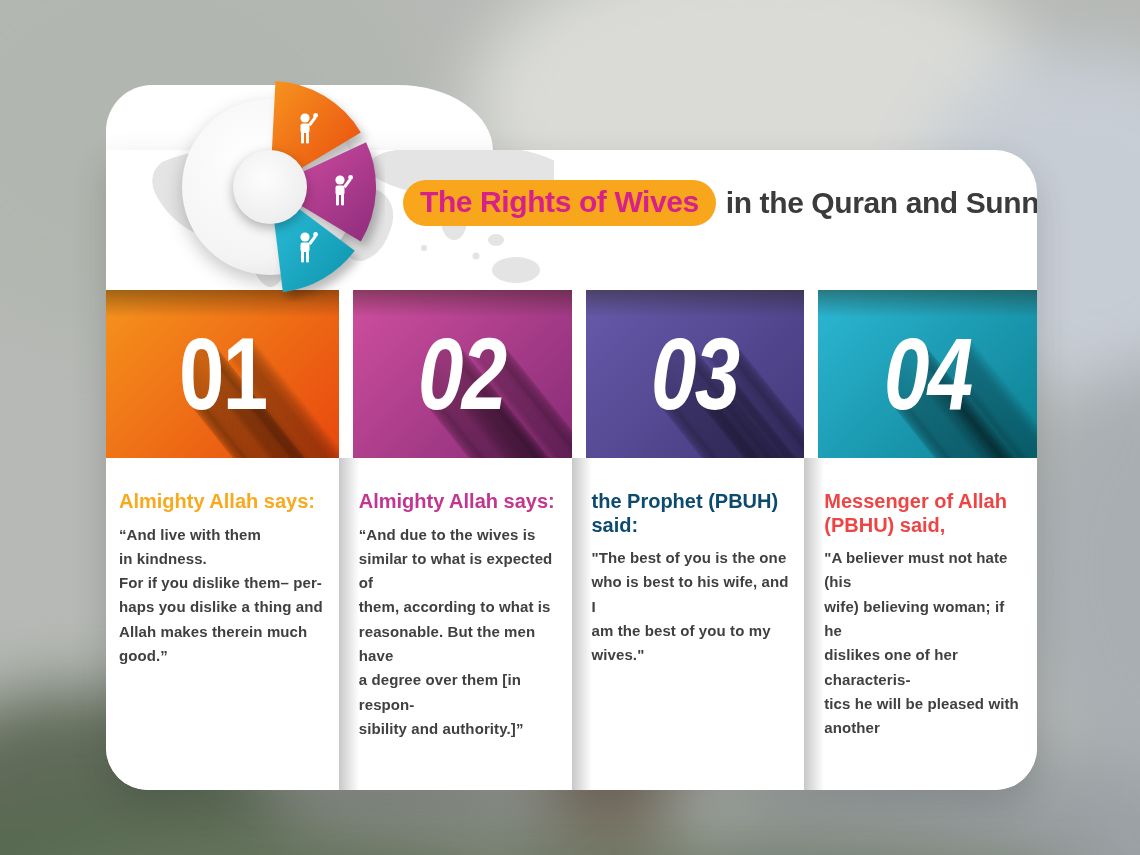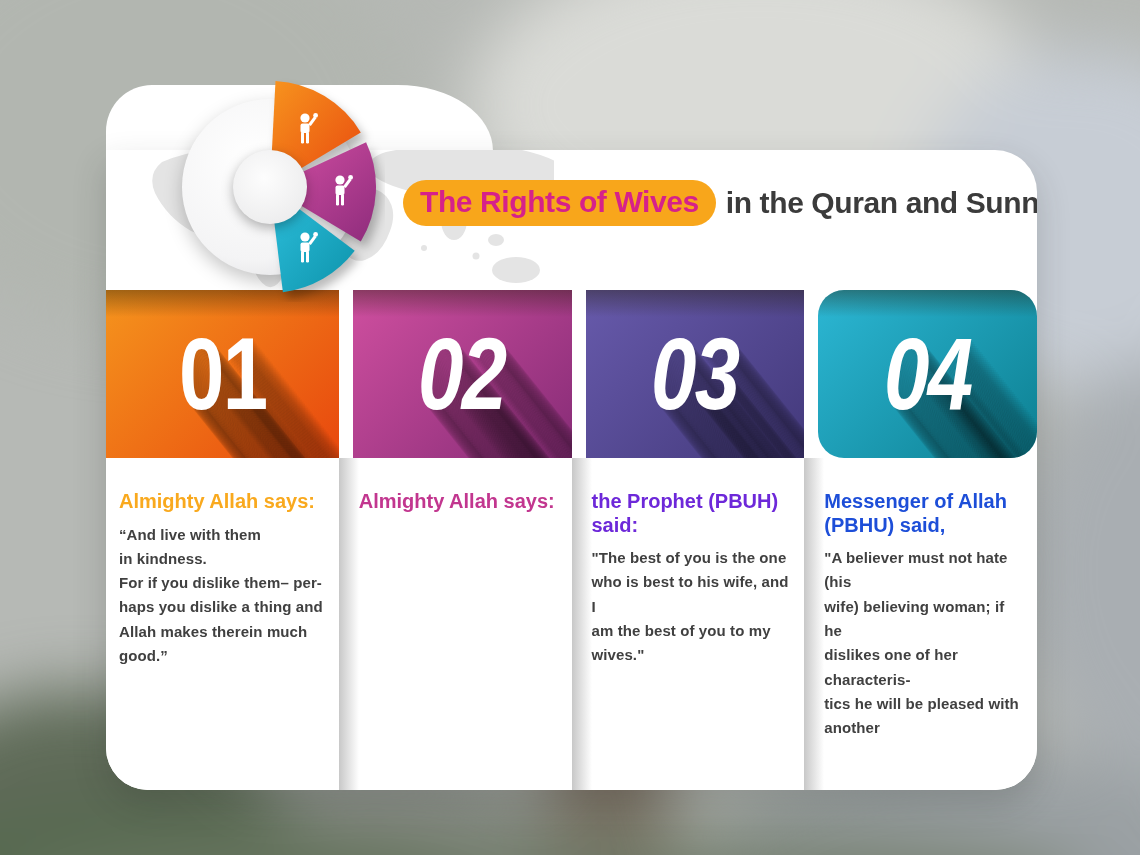--- a/index.html
+++ b/index.html
@@ -122,41 +122,47 @@
 Allah makes therein much
 good.”</div>
           </div>
         </div>
         <div class="card">
           <div class="card-head" style="background: linear-gradient(135deg, rgb(207, 79, 159), rgb(135, 44, 119));">
             <div class="num" style="text-shadow: rgba(0, 0, 0, 0.04) 1px 1px 0px, rgba(0, 0, 0, 0.04) 3px 3px 0px, rgba(0, 0, 0, 0.04) 5px 5px 0px, rgba(0, 0, 0, 0.04) 7px 7px 0px, rgba(0, 0, 0, 0.04) 9px 9px 0px, rgba(0, 0, 0, 0.04) 11px 11px 0px, rgba(0, 0, 0, 0.04) 13px 13px 0px, rgba(0, 0, 0, 0.04) 15px 15px 0px, rgba(0, 0, 0, 0.04) 17px 17px 0px, rgba(0, 0, 0, 0.04) 19px 19px 0px, rgba(0, 0, 0, 0.04) 21px 21px 0px, rgba(0, 0, 0, 0.04) 23px 23px 0px, rgba(0, 0, 0, 0.04) 25px 25px 0px, rgba(0, 0, 0, 0.04) 27px 27px 0px, rgba(0, 0, 0, 0.04) 29px 29px 0px, rgba(0, 0, 0, 0.04) 31px 31px 0px, rgba(0, 0, 0, 0.04) 33px 33px 0px, rgba(0, 0, 0, 0.04) 35px 35px 0px, rgba(0, 0, 0, 0.04) 37px 37px 0px, rgba(0, 0, 0, 0.04) 39px 39px 0px, rgba(0, 0, 0, 0.04) 41px 41px 0px, rgba(0, 0, 0, 0.04) 43px 43px 0px, rgba(0, 0, 0, 0.04) 45px 45px 0px, rgba(0, 0, 0, 0.04) 47px 47px 0px, rgba(0, 0, 0, 0.04) 49px 49px 0px, rgba(0, 0, 0, 0.04) 51px 51px 0px, rgba(0, 0, 0, 0.04) 53px 53px 0px, rgba(0, 0, 0, 0.04) 55px 55px 0px, rgba(0, 0, 0, 0.04) 57px 57px 0px, rgba(0, 0, 0, 0.04) 59px 59px 0px, rgba(0, 0, 0, 0.04) 61px 61px 0px, rgba(0, 0, 0, 0.04) 63px 63px 0px, rgba(0, 0, 0, 0.04) 65px 65px 0px, rgba(0, 0, 0, 0.04) 67px 67px 0px, rgba(0, 0, 0, 0.04) 69px 69px 0px, rgba(0, 0, 0, 0.04) 71px 71px 0px, rgba(0, 0, 0, 0.04) 73px 73px 0px, rgba(0, 0, 0, 0.04) 75px 75px 0px, rgba(0, 0, 0, 0.04) 77px 77px 0px, rgba(0, 0, 0, 0.04) 79px 79px 0px, rgba(0, 0, 0, 0.04) 81px 81px 0px, rgba(0, 0, 0, 0.04) 83px 83px 0px, rgba(0, 0, 0, 0.04) 85px 85px 0px, rgba(0, 0, 0, 0.04) 87px 87px 0px, rgba(0, 0, 0, 0.04) 89px 89px 0px, rgba(0, 0, 0, 0.04) 91px 91px 0px, rgba(0, 0, 0, 0.04) 93px 93px 0px, rgba(0, 0, 0, 0.04) 95px 95px 0px, rgba(0, 0, 0, 0.04) 97px 97px 0px, rgba(0, 0, 0, 0.04) 99px 99px 0px, rgba(0, 0, 0, 0.04) 101px 101px 0px, rgba(0, 0, 0, 0.04) 103px 103px 0px, rgba(0, 0, 0, 0.04) 105px 105px 0px, rgba(0, 0, 0, 0.04) 107px 107px 0px, rgba(0, 0, 0, 0.04) 109px 109px 0px, rgba(0, 0, 0, 0.04) 111px 111px 0px, rgba(0, 0, 0, 0.04) 113px 113px 0px, rgba(0, 0, 0, 0.04) 115px 115px 0px, rgba(0, 0, 0, 0.04) 117px 117px 0px, rgba(0, 0, 0, 0.04) 119px 119px 0px, rgba(0, 0, 0, 0.04) 121px 121px 0px, rgba(0, 0, 0, 0.04) 123px 123px 0px, rgba(0, 0, 0, 0.04) 125px 125px 0px, rgba(0, 0, 0, 0.04) 127px 127px 0px, rgba(0, 0, 0, 0.04) 129px 129px 0px;">02</div>
           </div>
           <div class="card-body">
             <h3 class="card-heading" style="color: rgb(194, 54, 143);">Almighty Allah says:</h3>
+            <div class="card-quote">“And due to the wives is
+similar to what is expected of
+them, according to what is
+reasonable. But the men have
+a degree over them [in respon-
+sibility and authority.]”</div>
           </div>
         </div>
         <div class="card">
           <div class="card-head" style="background: linear-gradient(135deg, rgb(103, 90, 171), rgb(67, 57, 123));">
             <div class="num" style="text-shadow: rgba(0, 0, 0, 0.04) 1px 1px 0px, rgba(0, 0, 0, 0.04) 3px 3px 0px, rgba(0, 0, 0, 0.04) 5px 5px 0px, rgba(0, 0, 0, 0.04) 7px 7px 0px, rgba(0, 0, 0, 0.04) 9px 9px 0px, rgba(0, 0, 0, 0.04) 11px 11px 0px, rgba(0, 0, 0, 0.04) 13px 13px 0px, rgba(0, 0, 0, 0.04) 15px 15px 0px, rgba(0, 0, 0, 0.04) 17px 17px 0px, rgba(0, 0, 0, 0.04) 19px 19px 0px, rgba(0, 0, 0, 0.04) 21px 21px 0px, rgba(0, 0, 0, 0.04) 23px 23px 0px, rgba(0, 0, 0, 0.04) 25px 25px 0px, rgba(0, 0, 0, 0.04) 27px 27px 0px, rgba(0, 0, 0, 0.04) 29px 29px 0px, rgba(0, 0, 0, 0.04) 31px 31px 0px, rgba(0, 0, 0, 0.04) 33px 33px 0px, rgba(0, 0, 0, 0.04) 35px 35px 0px, rgba(0, 0, 0, 0.04) 37px 37px 0px, rgba(0, 0, 0, 0.04) 39px 39px 0px, rgba(0, 0, 0, 0.04) 41px 41px 0px, rgba(0, 0, 0, 0.04) 43px 43px 0px, rgba(0, 0, 0, 0.04) 45px 45px 0px, rgba(0, 0, 0, 0.04) 47px 47px 0px, rgba(0, 0, 0, 0.04) 49px 49px 0px, rgba(0, 0, 0, 0.04) 51px 51px 0px, rgba(0, 0, 0, 0.04) 53px 53px 0px, rgba(0, 0, 0, 0.04) 55px 55px 0px, rgba(0, 0, 0, 0.04) 57px 57px 0px, rgba(0, 0, 0, 0.04) 59px 59px 0px, rgba(0, 0, 0, 0.04) 61px 61px 0px, rgba(0, 0, 0, 0.04) 63px 63px 0px, rgba(0, 0, 0, 0.04) 65px 65px 0px, rgba(0, 0, 0, 0.04) 67px 67px 0px, rgba(0, 0, 0, 0.04) 69px 69px 0px, rgba(0, 0, 0, 0.04) 71px 71px 0px, rgba(0, 0, 0, 0.04) 73px 73px 0px, rgba(0, 0, 0, 0.04) 75px 75px 0px, rgba(0, 0, 0, 0.04) 77px 77px 0px, rgba(0, 0, 0, 0.04) 79px 79px 0px, rgba(0, 0, 0, 0.04) 81px 81px 0px, rgba(0, 0, 0, 0.04) 83px 83px 0px, rgba(0, 0, 0, 0.04) 85px 85px 0px, rgba(0, 0, 0, 0.04) 87px 87px 0px, rgba(0, 0, 0, 0.04) 89px 89px 0px, rgba(0, 0, 0, 0.04) 91px 91px 0px, rgba(0, 0, 0, 0.04) 93px 93px 0px, rgba(0, 0, 0, 0.04) 95px 95px 0px, rgba(0, 0, 0, 0.04) 97px 97px 0px, rgba(0, 0, 0, 0.04) 99px 99px 0px, rgba(0, 0, 0, 0.04) 101px 101px 0px, rgba(0, 0, 0, 0.04) 103px 103px 0px, rgba(0, 0, 0, 0.04) 105px 105px 0px, rgba(0, 0, 0, 0.04) 107px 107px 0px, rgba(0, 0, 0, 0.04) 109px 109px 0px, rgba(0, 0, 0, 0.04) 111px 111px 0px, rgba(0, 0, 0, 0.04) 113px 113px 0px, rgba(0, 0, 0, 0.04) 115px 115px 0px, rgba(0, 0, 0, 0.04) 117px 117px 0px, rgba(0, 0, 0, 0.04) 119px 119px 0px, rgba(0, 0, 0, 0.04) 121px 121px 0px, rgba(0, 0, 0, 0.04) 123px 123px 0px, rgba(0, 0, 0, 0.04) 125px 125px 0px, rgba(0, 0, 0, 0.04) 127px 127px 0px, rgba(0, 0, 0, 0.04) 129px 129px 0px;">03</div>
           </div>
           <div class="card-body">
-            <h3 class="card-heading" style="color: #6d28d9;">the Prophet (PBUH)
+            <h3 class="card-heading" style="color: #0c4a6e;">the Prophet (PBUH)
 said:</h3>
             <div class="card-quote">"The best of you is the one
 who is best to his wife, and I
 am the best of you to my
 wives."</div>
           </div>
         </div>
         <div class="card">
-          <div class="card-head" style="background: linear-gradient(135deg, rgb(44, 183, 212), rgb(13, 128, 146)); border-radius: 26px;">
+          <div class="card-head" style="background: linear-gradient(135deg, rgb(44, 183, 212), rgb(13, 128, 146));">
             <div class="num" style="text-shadow: rgba(0, 0, 0, 0.04) 1px 1px 0px, rgba(0, 0, 0, 0.04) 3px 3px 0px, rgba(0, 0, 0, 0.04) 5px 5px 0px, rgba(0, 0, 0, 0.04) 7px 7px 0px, rgba(0, 0, 0, 0.04) 9px 9px 0px, rgba(0, 0, 0, 0.04) 11px 11px 0px, rgba(0, 0, 0, 0.04) 13px 13px 0px, rgba(0, 0, 0, 0.04) 15px 15px 0px, rgba(0, 0, 0, 0.04) 17px 17px 0px, rgba(0, 0, 0, 0.04) 19px 19px 0px, rgba(0, 0, 0, 0.04) 21px 21px 0px, rgba(0, 0, 0, 0.04) 23px 23px 0px, rgba(0, 0, 0, 0.04) 25px 25px 0px, rgba(0, 0, 0, 0.04) 27px 27px 0px, rgba(0, 0, 0, 0.04) 29px 29px 0px, rgba(0, 0, 0, 0.04) 31px 31px 0px, rgba(0, 0, 0, 0.04) 33px 33px 0px, rgba(0, 0, 0, 0.04) 35px 35px 0px, rgba(0, 0, 0, 0.04) 37px 37px 0px, rgba(0, 0, 0, 0.04) 39px 39px 0px, rgba(0, 0, 0, 0.04) 41px 41px 0px, rgba(0, 0, 0, 0.04) 43px 43px 0px, rgba(0, 0, 0, 0.04) 45px 45px 0px, rgba(0, 0, 0, 0.04) 47px 47px 0px, rgba(0, 0, 0, 0.04) 49px 49px 0px, rgba(0, 0, 0, 0.04) 51px 51px 0px, rgba(0, 0, 0, 0.04) 53px 53px 0px, rgba(0, 0, 0, 0.04) 55px 55px 0px, rgba(0, 0, 0, 0.04) 57px 57px 0px, rgba(0, 0, 0, 0.04) 59px 59px 0px, rgba(0, 0, 0, 0.04) 61px 61px 0px, rgba(0, 0, 0, 0.04) 63px 63px 0px, rgba(0, 0, 0, 0.04) 65px 65px 0px, rgba(0, 0, 0, 0.04) 67px 67px 0px, rgba(0, 0, 0, 0.04) 69px 69px 0px, rgba(0, 0, 0, 0.04) 71px 71px 0px, rgba(0, 0, 0, 0.04) 73px 73px 0px, rgba(0, 0, 0, 0.04) 75px 75px 0px, rgba(0, 0, 0, 0.04) 77px 77px 0px, rgba(0, 0, 0, 0.04) 79px 79px 0px, rgba(0, 0, 0, 0.04) 81px 81px 0px, rgba(0, 0, 0, 0.04) 83px 83px 0px, rgba(0, 0, 0, 0.04) 85px 85px 0px, rgba(0, 0, 0, 0.04) 87px 87px 0px, rgba(0, 0, 0, 0.04) 89px 89px 0px, rgba(0, 0, 0, 0.04) 91px 91px 0px, rgba(0, 0, 0, 0.04) 93px 93px 0px, rgba(0, 0, 0, 0.04) 95px 95px 0px, rgba(0, 0, 0, 0.04) 97px 97px 0px, rgba(0, 0, 0, 0.04) 99px 99px 0px, rgba(0, 0, 0, 0.04) 101px 101px 0px, rgba(0, 0, 0, 0.04) 103px 103px 0px, rgba(0, 0, 0, 0.04) 105px 105px 0px, rgba(0, 0, 0, 0.04) 107px 107px 0px, rgba(0, 0, 0, 0.04) 109px 109px 0px, rgba(0, 0, 0, 0.04) 111px 111px 0px, rgba(0, 0, 0, 0.04) 113px 113px 0px, rgba(0, 0, 0, 0.04) 115px 115px 0px, rgba(0, 0, 0, 0.04) 117px 117px 0px, rgba(0, 0, 0, 0.04) 119px 119px 0px, rgba(0, 0, 0, 0.04) 121px 121px 0px, rgba(0, 0, 0, 0.04) 123px 123px 0px, rgba(0, 0, 0, 0.04) 125px 125px 0px, rgba(0, 0, 0, 0.04) 127px 127px 0px, rgba(0, 0, 0, 0.04) 129px 129px 0px;">04</div>
           </div>
           <div class="card-body">
-            <h3 class="card-heading" style="color: #1d4ed8;">Messenger of Allah
+            <h3 class="card-heading" style="color: #ef4444;">Messenger of Allah
 (PBHU) said,</h3>
             <div class="card-quote">"A believer must not hate (his
 wife) believing woman; if he
 dislikes one of her characteris-
 tics he will be pleased with
 another</div>
           </div>
         </div>
       </div>
     </div>

